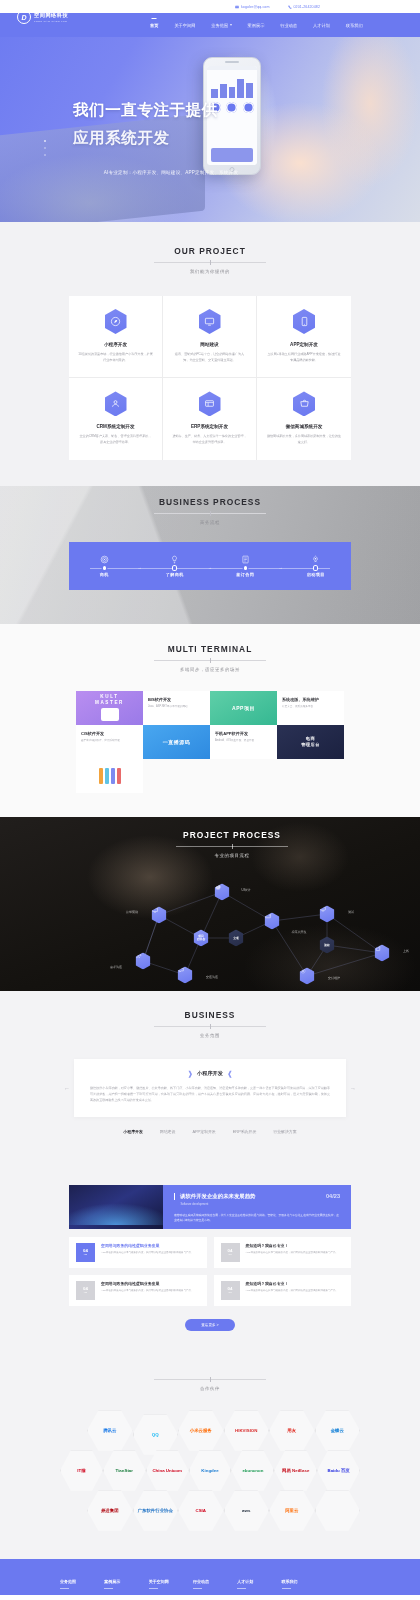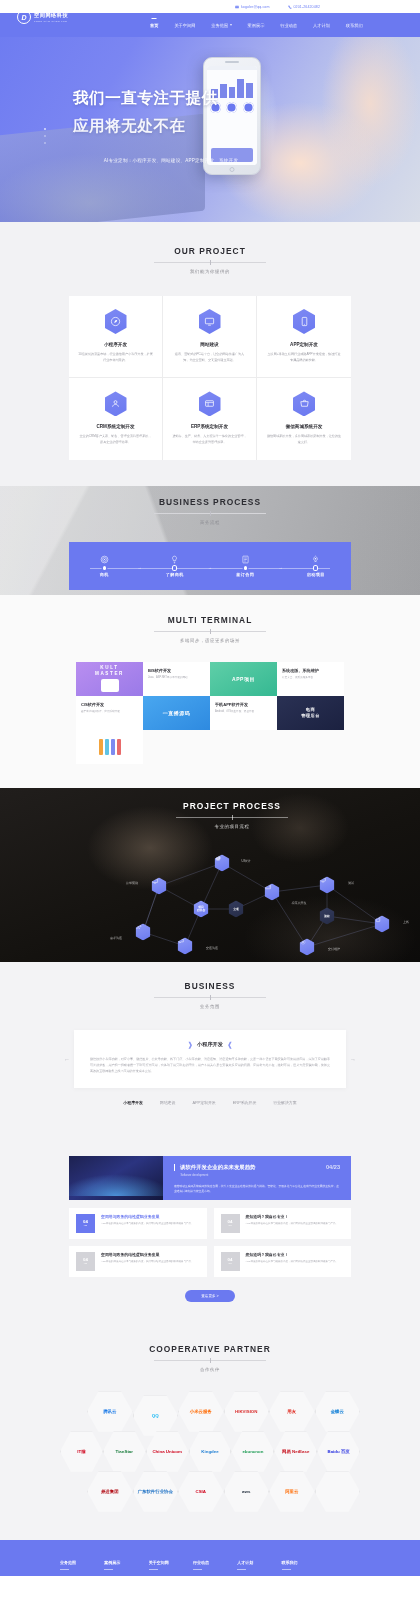--- a/index.html
+++ b/index.html
@@ -50,21 +50,21 @@
   .ps-dots { display: flex; justify-content: space-around; margin-top: 4px; }
   .ps-dots i { width: 11px; height: 11px; border-radius: 50%; background: #6b79f0; display: block; box-shadow: inset 0 0 0 1.4px #fff; }
   .ps-foot { position: absolute; bottom: 3px; left: 4px; right: 4px; height: 14px; background: #8c96ec; border-radius: 2px; }
   .phone-notch { position: absolute; top: 3px; left: 50%; transform: translateX(-50%); width: 14px; height: 1.6px; border-radius: 1px; background: #c6ccd6; }
   .phone-home { position: absolute; bottom: 2.4px; left: 50%; transform: translateX(-50%); width: 5px; height: 5px; border-radius: 50%; border: .7px solid #c2c8d3; }
   .laptop {
     position: absolute; left: -10px; top: 112px; width: 215px; height: 97px;
     background: linear-gradient(165deg,#9ea7d9,#7f8ac4 60%,#6f7ab6);
     transform: skewY(-6deg); border-radius: 4px; opacity: .55;
   }
-  .hero-inner { position: absolute; left: 0; top: 0; width: 100%; height: 100%; }
+  .hero-inner { position: absolute; left: 0; top: 12px; width: 100%; height: 100%; }
   .hero-title {
     position: absolute; left: 73px; top: 75px;
     font-size: 15.5px; color: #fff; font-weight: 700; letter-spacing: .6px;
     text-shadow: 0 1px 3px rgba(60,70,130,.35);
   }
   .hero-title2 {
     position: absolute; left: 73px; top: 103px;
     font-size: 15.5px; color: rgba(255,255,255,.92); font-weight: 700; letter-spacing: .6px;
     text-shadow: 0 1px 3px rgba(60,70,130,.3);
   }
@@ -128,21 +128,21 @@
     position: absolute; inset: 0;
     background: linear-gradient(160deg,#7d89f3,#6b79f0);
     clip-path: polygon(50% 0,100% 25%,100% 75%,50% 100%,0 75%,0 25%);
     display: flex; align-items: center; justify-content: center;
   }
   .hexi svg { width: 11px; height: 11px; }
   .svc-title { font-size: 4.6px; color: #2d2d33; font-weight: 700; margin-bottom: 5px; }
   .svc-desc { font-size: 3.1px; color: #9a9aa2; line-height: 1.85; }
 
   
-  .bp { height: 109px; position: relative; overflow: hidden;
+  .bp { height: 138px; position: relative; overflow: hidden;
         background: linear-gradient(105deg,#c8c9cb,#b9babd 45%,#a9aaad); }
   .bp-photo { position: absolute; inset: 0;
     background:
       linear-gradient(118deg, rgba(255,255,255,.28) 0 18%, rgba(255,255,255,0) 19%),
       linear-gradient(70deg, rgba(255,255,255,.22) 0 40%, rgba(0,0,0,.04) 41%),
       linear-gradient(105deg,#cfd0d2,#bcbdc0 50%,#a7a8ab);
   }
   .bp-inner { position: relative; padding-top: 11px; }
   .bp-bar { width: 282px; margin: 17px auto 0; height: 48px; background: #6b79f0; position: relative; }
   .bp-steps { display: flex; height: 100%; }
@@ -310,21 +310,21 @@
       </div>
       <div class="phone-home"></div>
     </div>
     <div class="hero-inner">
       <div class="hero-dots">
           <i></i>
           <i></i>
           <i></i>
         </div>
       <div class="hero-title">我们一直专注于提供</div>
-      <div class="hero-title2">应用将无处不在</div>
+      <div class="hero-title2">应用系统开发</div>
       <div class="hero-sub">AI专业定制：小程序开发、网站建设、APP定制开发、系统开发</div>
     </div>
   </div>
 
   <div class="navwrap">
     <div class="nav-ribbon"></div>
     <div class="nav-ribbon-top"></div>
     <div class="logo">
       <div class="logo-mark">D</div>
       <div class="logo-txt">
@@ -742,21 +742,20 @@
             <div class="jn-it">您知道吗？我自己专业！</div>
             <div class="jn-id">APP开发的开发商在技术与服务的高度，我们可以给您企业提供的软件服务与产品。</div>
           </div>
         </div>
       </div>
     <div class="jn-more">查看更多 &gt;</div>
   </div>
 
   <div class="cp">
     <div class="sec-head">
-      <div class="sec-en">COOPERATIVE PARTNER</div>
       <div class="sec-div"></div>
       <div class="sec-cn">合作伙伴</div>
     </div>
     <div class="cp-grid" id="cpGrid">
         <div class="cp-row r1 offset">
           <div class="hexcell">
             <span class="lg" style="color:#1a7ae8">腾讯云</span>
           </div>
           <div class="hexcell">
             <span class="lg" style="color:#12b7f5">QQ</span>

